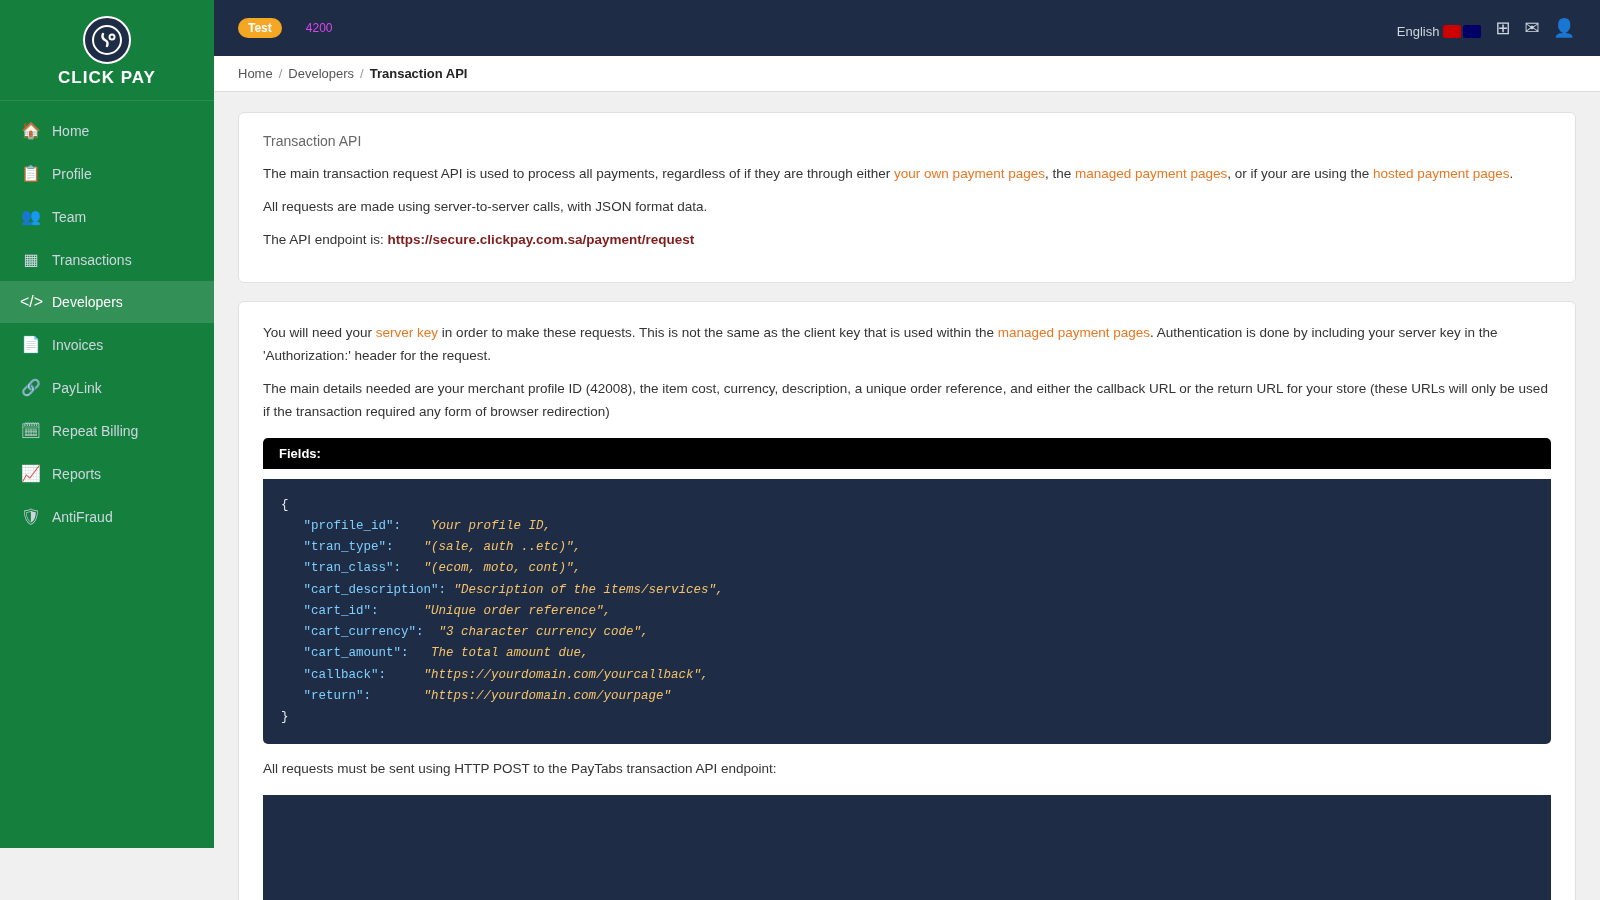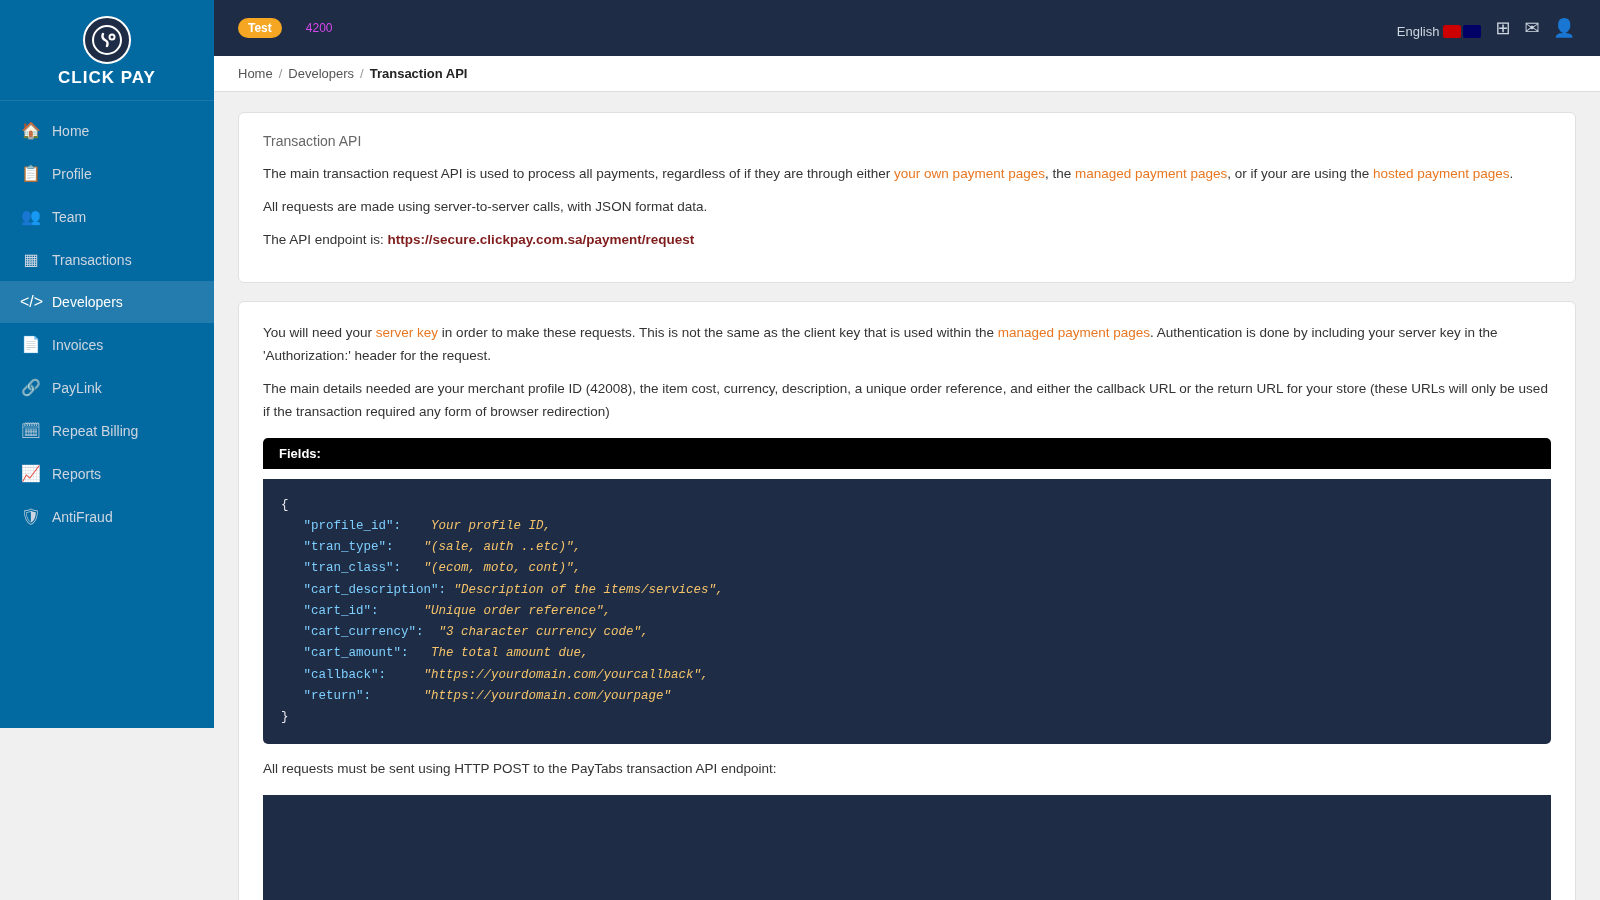--- a/index.html
+++ b/index.html
@@ -1,26 +1,26 @@
 <!DOCTYPE html>
 <html><head>
   <meta charset="utf-8">
   <style>
     * { box-sizing: border-box; margin: 0; padding: 0; }
     body { font-family: 'Segoe UI', Arial, sans-serif; background: #f0f0f0; display: flex; height: 900px; width: 1600px; overflow: hidden; }
 
     
     #sidebar {
       width: 214px;
-      background: #0369a1;
+      background: #15803d;
       color: #fff;
       display: flex;
       flex-direction: column;
       flex-shrink: 0;
-      height: 728px;
+      height: 848px;
     }
     #sidebar-logo {
       display: flex;
       flex-direction: column;
       align-items: center;
       justify-content: center;
       padding: 16px 0 12px 0;
       border-bottom: 1px solid rgba(255,255,255,0.1);
     }
     #sidebar-logo .logo-icon {

